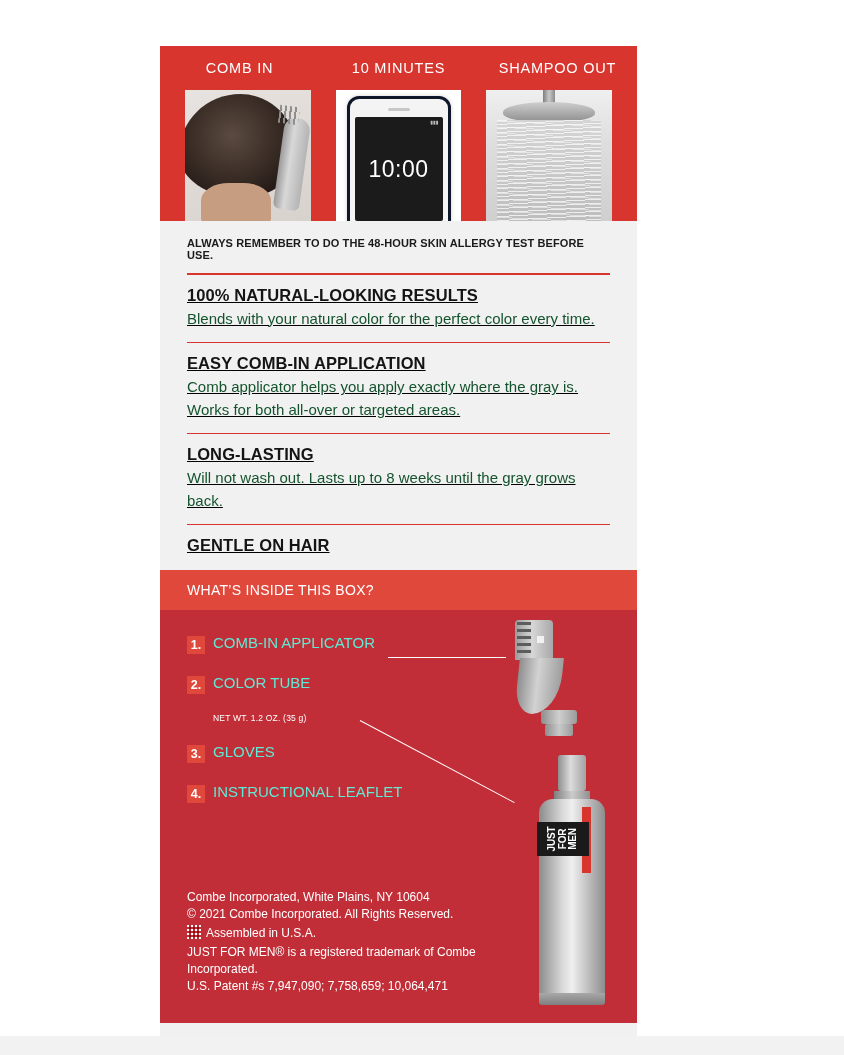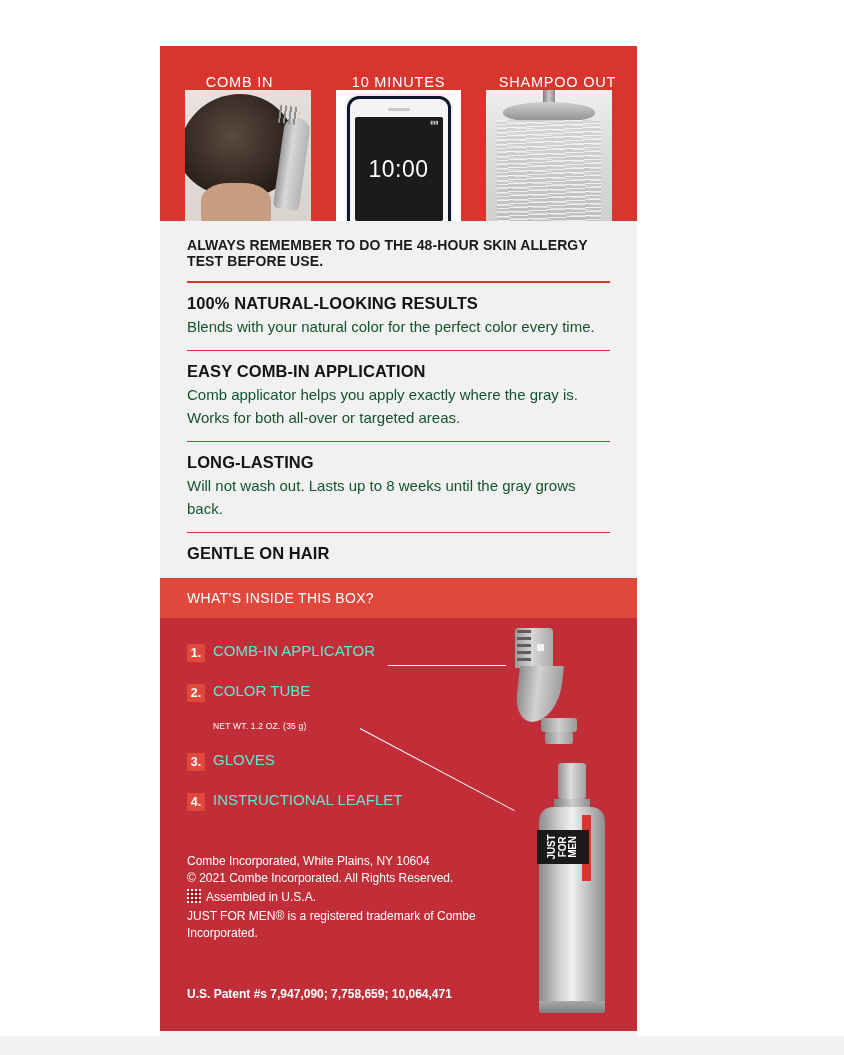--- a/index.html
+++ b/index.html
@@ -25,21 +25,21 @@
     height: 990px;
     background: #f1f1f1;
     overflow: hidden;
   }
 
   
   .steps-header {
     display: flex;
     background: #d9352f;
     height: 44px;
-    align-items: flex-end;
+    align-items: center;
   }
   .step-title {
     flex: 1;
     text-align: center;
     color: #ffffff;
     font-size: 14.5px;
     letter-spacing: 0.8px;
     font-weight: 400;
   }
   .steps-images {
@@ -169,34 +169,35 @@
       linear-gradient(180deg,#d5d5d5,#bdbdbd);
     opacity: .95;
   }
 
   
   .body-white {
     background: #f1f1f1;
     padding: 0 27px;
   }
   .allergy {
-    font-size: 14px;
+    font-size: 11px;
     font-weight: bold;
     color: #1a1a1a;
     padding: 16px 0 12px 0;
     letter-spacing: 0.1px;
   }
   .hr-red {
     height: 1.6px;
     background: #d9352f;
     border: 0;
     margin: 0;
   }
   .feature {
     padding: 11px 0 12px 0;
+    text-decoration: underline;
   }
   .feature h3 {
     margin: 0 0 3px 0;
     font-size: 16.5px;
     font-weight: bold;
     color: #141414;
     letter-spacing: 0.1px;
   }
   .feature p {
     margin: 0;
@@ -381,21 +382,21 @@
   
   .legal {
     position: absolute;
     left: 27px;
     bottom: 28px;
     width: 330px;
     color: #ffffff;
     font-size: 12px;
     line-height: 1.42;
   }
-  .legal .bold { font-weight: bold; margin-top: 44px; }
+  .legal .bold { font-weight: normal; }
   .legal-row {
     display: flex;
     align-items: flex-start;
     gap: 5px;
     margin: 2px 0;
   }
   .qr {
     width: 14px; height: 14px;
     background:
       repeating-linear-gradient(90deg,#ffffff 0 2px, #c22e38 2px 4px),

